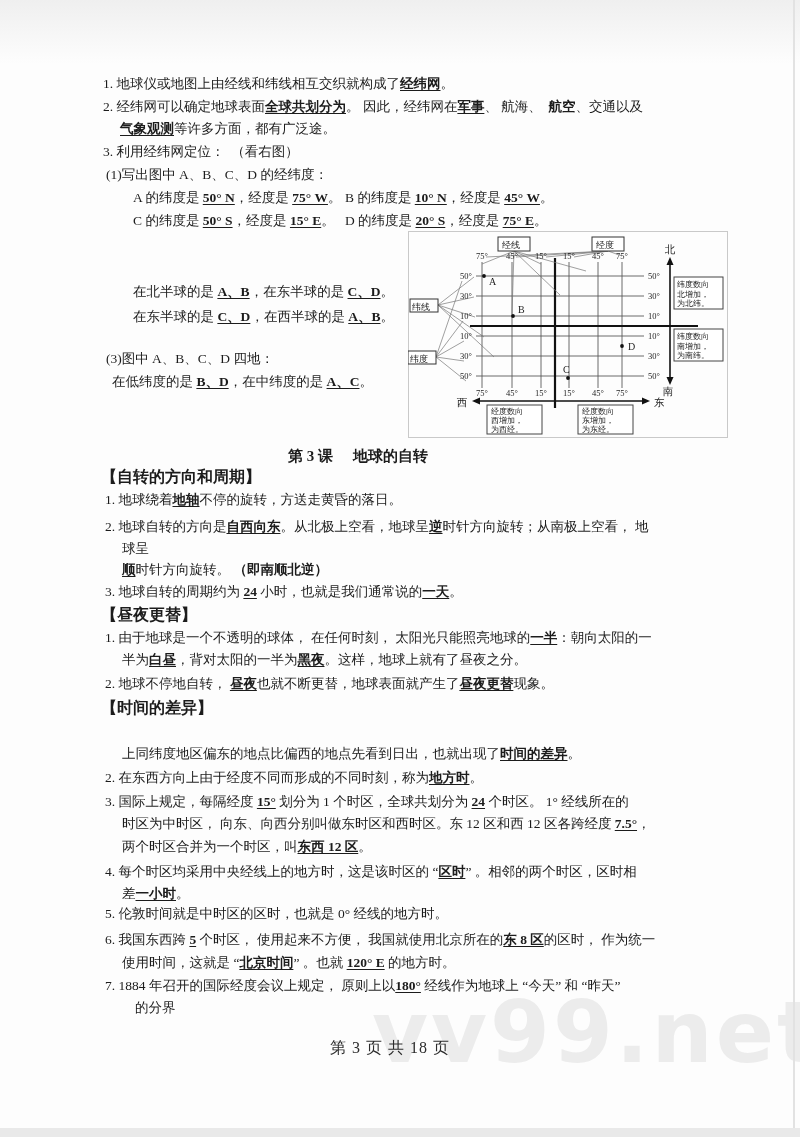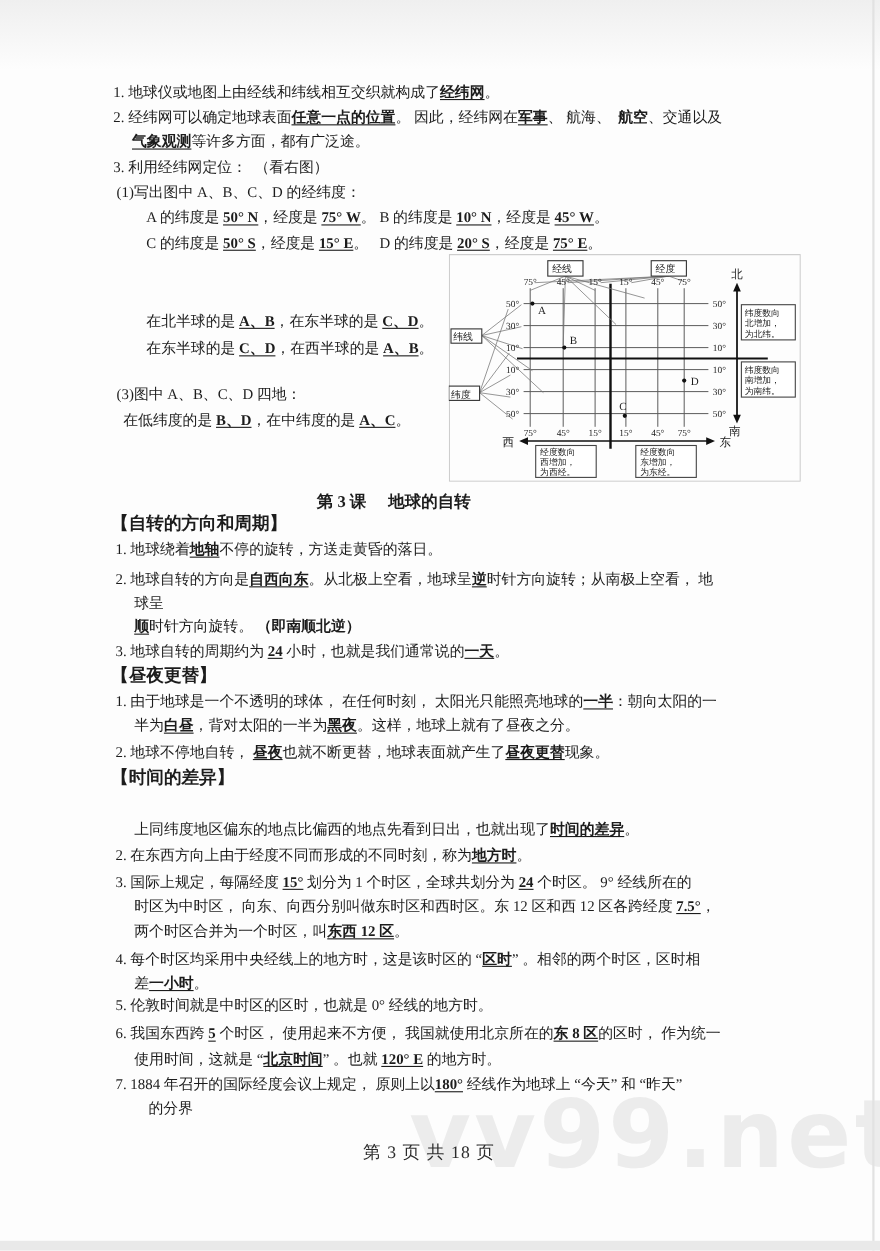--- a/index.html
+++ b/index.html
@@ -28,21 +28,21 @@
   svg .compass{font-size:10.5px;}
 </style>
 </head>
 <body>
 
 <div id="page">
   <div class="scan-top"></div>
   <div class="watermark">vv99.net</div>
 
   <div class="line" style="top:76px;left:103px"><span>1. 地球仪或地图上由经线和纬线相互交织就构成了</span><span class="bu">经纬网</span><span>。</span></div>
-  <div class="line" style="top:99px;left:103px"><span>2. 经纬网可以确定地球表面</span><span class="bu">任意一点的位置</span><span>。 因此，经纬网在</span><span class="bu">军事</span><span>、 航海、  </span><span class="b">航空</span><span>、交通以及</span></div>
+  <div class="line" style="top:99px;left:103px"><span>2. 经纬网可以确定地球表面</span><span class="bu">全球共划分为</span><span>。 因此，经纬网在</span><span class="bu">军事</span><span>、 航海、  </span><span class="b">航空</span><span>、交通以及</span></div>
   <div class="line" style="top:121px;left:120px"><span class="bu">气象观测</span><span>等许多方面，都有广泛途。</span></div>
   <div class="line" style="top:144px;left:103px"><span>3. 利用经纬网定位：  （看右图）</span></div>
   <div class="line" style="top:167px;left:106px"><span>(1)写出图中 A、B、C、D 的经纬度：</span></div>
   <div class="line" style="top:190px;left:133px"><span>A 的纬度是 </span><span class="bu">50° N</span><span>，经度是 </span><span class="bu">75° W</span><span>。</span></div>
   <div class="line" style="top:190px;left:345px"><span>B 的纬度是 </span><span class="bu">10° N</span><span>，经度是 </span><span class="bu">45° W</span><span>。</span></div>
   <div class="line" style="top:213px;left:133px"><span>C 的纬度是 </span><span class="bu">50° S</span><span>，经度是 </span><span class="bu">15° E</span><span>。</span></div>
   <div class="line" style="top:213px;left:345px"><span>D 的纬度是 </span><span class="bu">20° S</span><span>，经度是 </span><span class="bu">75° E</span><span>。</span></div>
   <div class="line" style="top:284px;left:133px"><span>在北半球的是 </span><span class="bu">A、B</span><span>，在东半球的是 </span><span class="bu">C、D</span><span>。</span></div>
   <div class="line" style="top:309px;left:133px"><span>在东半球的是 </span><span class="bu">C、D</span><span>，在西半球的是 </span><span class="bu">A、B</span><span>。</span></div>
   <div class="line" style="top:351px;left:106px"><span>(3)图中 A、B、C、D 四地：</span></div>
@@ -60,21 +60,21 @@
   <div class="line" style="top:584px;left:105px"><span>3. 地球自转的周期约为 </span><span class="bu">24</span><span> 小时，也就是我们通常说的</span><span class="bu">一天</span><span>。</span></div>
 
   <div class="line sec" style="top:607px;left:101px">【昼夜更替】</div>
   <div class="line" style="top:630px;left:105px"><span>1. 由于地球是一个不透明的球体， 在任何时刻， 太阳光只能照亮地球的</span><span class="bu">一半</span><span>：朝向太阳的一</span></div>
   <div class="line" style="top:652px;left:122px"><span>半为</span><span class="bu">白昼</span><span>，背对太阳的一半为</span><span class="bu">黑夜</span><span>。这样，地球上就有了昼夜之分。</span></div>
   <div class="line" style="top:676px;left:105px"><span>2. 地球不停地自转， </span><span class="bu">昼夜</span><span>也就不断更替，地球表面就产生了</span><span class="bu">昼夜更替</span><span>现象。</span></div>
 
   <div class="line sec" style="top:700px;left:101px">【时间的差异】</div>
   <div class="line" style="top:746px;left:122px"><span>上同纬度地区偏东的地点比偏西的地点先看到日出，也就出现了</span><span class="bu">时间的差异</span><span>。</span></div>
   <div class="line" style="top:770px;left:105px"><span>2. 在东西方向上由于经度不同而形成的不同时刻，称为</span><span class="bu">地方时</span><span>。</span></div>
-  <div class="line" style="top:794px;left:105px"><span>3. 国际上规定，每隔经度 </span><span class="bu">15°</span><span> 划分为 1 个时区，全球共划分为 </span><span class="bu">24</span><span> 个时区。 9° 经线所在的</span></div>
+  <div class="line" style="top:794px;left:105px"><span>3. 国际上规定，每隔经度 </span><span class="bu">15°</span><span> 划分为 1 个时区，全球共划分为 </span><span class="bu">24</span><span> 个时区。 1° 经线所在的</span></div>
   <div class="line" style="top:816px;left:122px"><span>时区为中时区， 向东、向西分别叫做东时区和西时区。东 12 区和西 12 区各跨经度 </span><span class="bu">7.5°</span><span>，</span></div>
   <div class="line" style="top:839px;left:122px"><span>两个时区合并为一个时区，叫</span><span class="bu">东西 12 区</span><span>。</span></div>
   <div class="line" style="top:864px;left:105px"><span>4. 每个时区均采用中央经线上的地方时，这是该时区的 “</span><span class="bu">区时</span><span>” 。相邻的两个时区，区时相</span></div>
   <div class="line" style="top:886px;left:122px"><span>差</span><span class="bu">一小时</span><span>。</span></div>
   <div class="line" style="top:906px;left:105px"><span>5. 伦敦时间就是中时区的区时，也就是 0° 经线的地方时。</span></div>
   <div class="line" style="top:932px;left:105px"><span>6. 我国东西跨 </span><span class="bu">5</span><span> 个时区， 使用起来不方便， 我国就使用北京所在的</span><span class="bu">东 8 区</span><span>的区时， 作为统一</span></div>
   <div class="line" style="top:955px;left:122px"><span>使用时间，这就是 “</span><span class="bu">北京时间</span><span>” 。也就 </span><span class="bu">120° E</span><span> 的地方时。</span></div>
   <div class="line" style="top:978px;left:105px"><span>7. 1884 年召开的国际经度会议上规定， 原则上以</span><span class="bu">180°</span><span> 经线作为地球上 “今天” 和 “昨天”</span></div>
   <div class="line" style="top:1000px;left:135px"><span>的分界</span></div>
 

